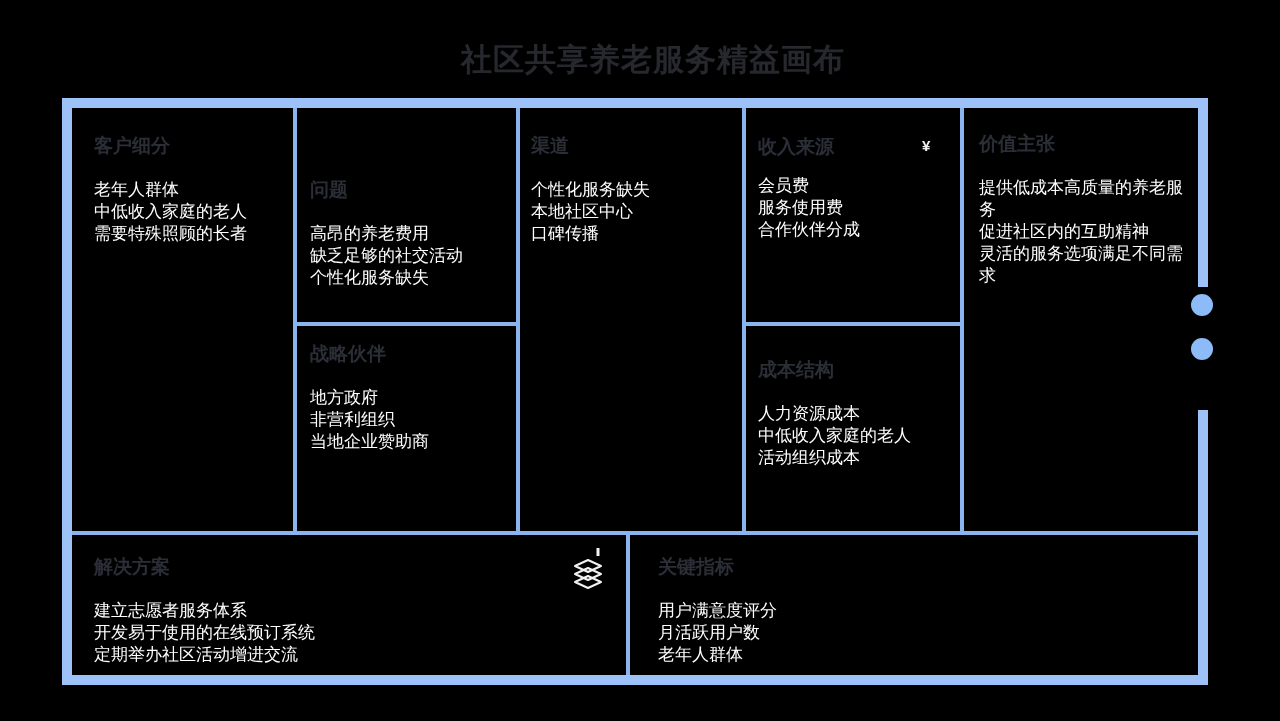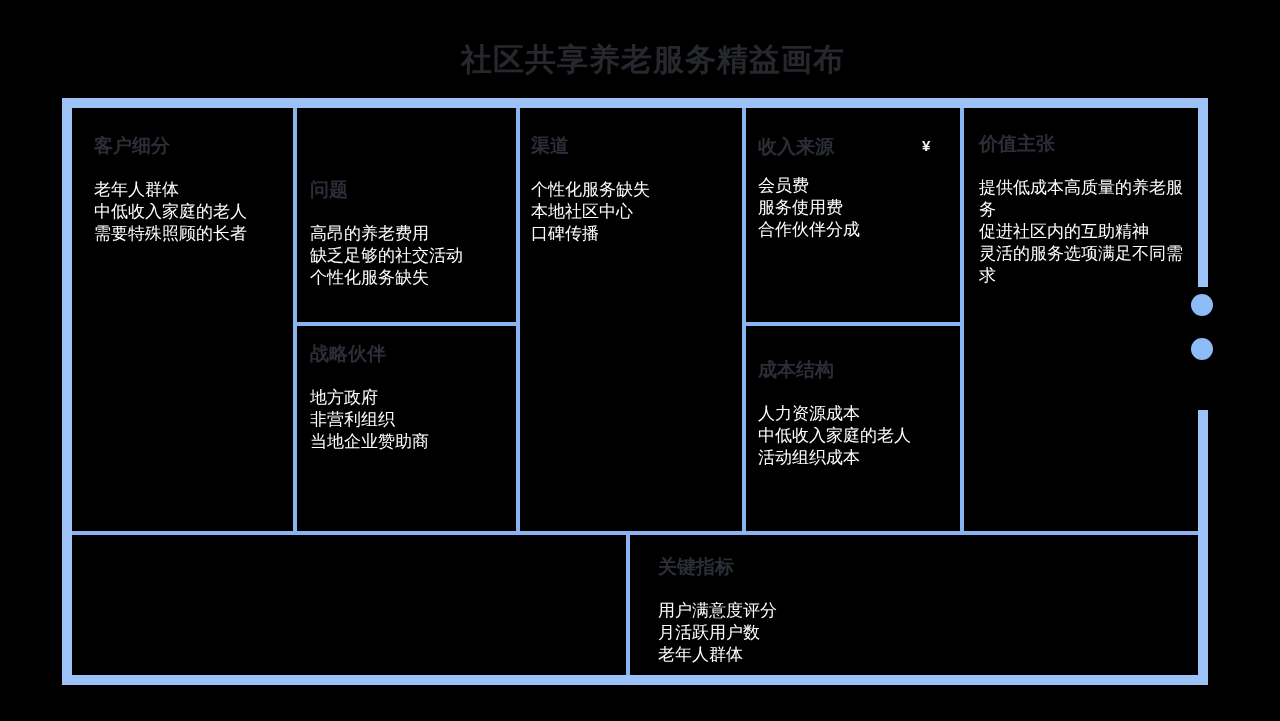--- a/index.html
+++ b/index.html
@@ -141,20 +141,36 @@
 
     <section class="cell c-cost">
       <h2>成本结构</h2>
       <div class="cell-items">
         <div>人力资源成本</div>
         <div>中低收入家庭的老人</div>
         <div>活动组织成本</div>
       </div>
     </section>
 
+    <section class="cell c-solutions">
+      <h2>解决方案</h2>
+      <span class="layers">
+        <svg width="36" height="46" viewBox="0 0 36 46" fill="none" stroke="#f2f2f2" stroke-width="2" stroke-linejoin="round">
+          <rect x="26.5" y="1" width="3" height="8" fill="#f2f2f2" stroke="none"></rect>
+          <path d="M18 13 L31 19 L18 25 L5 19 Z"></path>
+          <path d="M18 21 L31 27 L18 33 L5 27 Z"></path>
+          <path d="M18 29 L31 35 L18 41 L5 35 Z"></path>
+        </svg>
+      </span>
+      <div class="cell-items">
+        <div>建立志愿者服务体系</div>
+        <div>开发易于使用的在线预订系统</div>
+        <div>定期举办社区活动增进交流</div>
+      </div>
+    </section>
 
     <section class="cell c-metrics">
       <h2>关键指标</h2>
       <div class="cell-items">
         <div>用户满意度评分</div>
         <div>月活跃用户数</div>
         <div>老年人群体</div>
       </div>
     </section>
 

